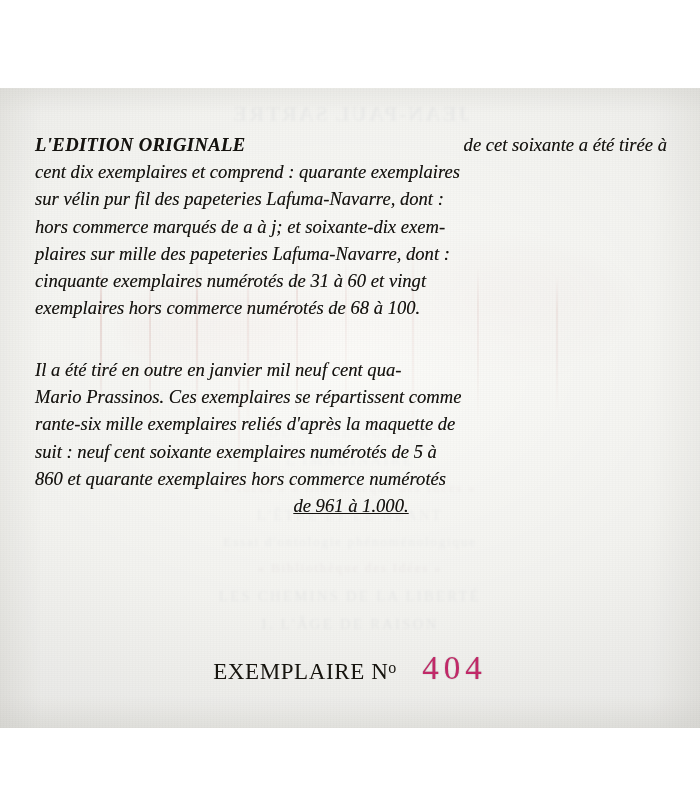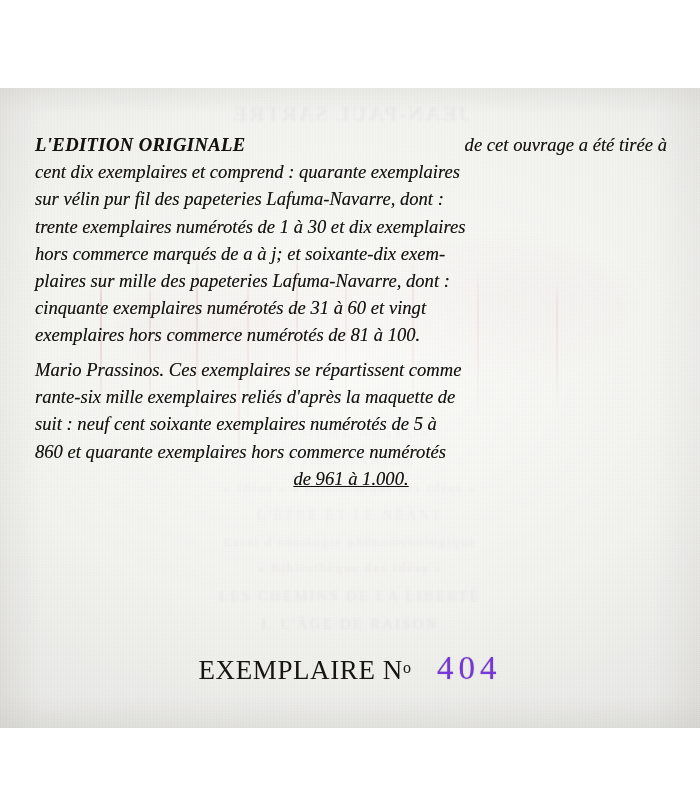--- a/index.html
+++ b/index.html
@@ -140,35 +140,35 @@
   #exemplaire{
     position:absolute;
     z-index:6;
     left:0; right:0;
     top:562px;
     text-align:center;
     white-space:nowrap;
   }
   #exemplaire .label{
     font-style:normal;
-    font-size:27px;
+    font-size:23px;
     letter-spacing:.6px;
     color:#17150f;
     font-family:"Liberation Serif", serif;
   }
   #exemplaire .sup{
     font-size:16px;
     vertical-align:super;
     letter-spacing:0;
   }
   #exemplaire .copy-number{
     font-style:normal;
     font-size:33px;
     letter-spacing:5px;
-    color:#6d28d9;
+    color:#be185d;
     margin-left:26px;
     font-family:"Liberation Serif", serif;
     opacity:.92;
     text-shadow:0 0 1.2px rgba(90,88,84,.5);
   }
 </style>
 </head>
 <body>
 
 <div id="scan">
@@ -198,32 +198,32 @@
       <span class="g big">L'ÊTRE ET LE NÉANT</span>
       <span class="g">Essai d'ontologie phénoménologique</span>
       <span class="g rose">« Bibliothèque des Idées »</span>
       <span class="g big">LES CHEMINS DE LA LIBERTÉ</span>
       <span class="g big">I. L'ÂGE DE RAISON</span>
     </div>
 
     <div class="text-body" id="para-1">
       <span class="ln just">
         <span class="lead">L'EDITION ORIGINALE</span>
-        <span>de cet ouvrage a été tirée à</span>
+        <span>de cet soixante a été tirée à</span>
       </span>
       <span class="ln">cent dix exemplaires et comprend : quarante exemplaires</span>
       <span class="ln">sur vélin pur fil des papeteries Lafuma-Navarre, dont :</span>
-      <span class="ln">trente exemplaires numérotés de 1 à 30 et dix exemplaires</span>
       <span class="ln">hors commerce marqués de a à j; et soixante-dix exem-</span>
       <span class="ln">plaires sur mille des papeteries Lafuma-Navarre, dont :</span>
       <span class="ln">cinquante exemplaires numérotés de 31 à 60 et vingt</span>
-      <span class="ln">exemplaires hors commerce numérotés de 81 à 100.</span>
+      <span class="ln">exemplaires hors commerce numérotés de 68 à 100.</span>
     </div>
 
     <div class="text-body" id="para-2">
+      <span class="ln">Il a été tiré en outre en janvier mil neuf cent qua-</span>
       <span class="ln">Mario Prassinos. Ces exemplaires se répartissent comme</span>
       <span class="ln">rante-six mille exemplaires reliés d'après la maquette de</span>
       <span class="ln">suit : neuf cent soixante exemplaires numérotés de 5 à</span>
       <span class="ln">860 et quarante exemplaires hors commerce numérotés</span>
       <span class="ln center">de 961 à 1.000.</span>
     </div>
 
     <div id="exemplaire">
       <span class="label">EXEMPLAIRE N</span><span class="label sup">o</span><span class="copy-number">404</span>
     </div>

